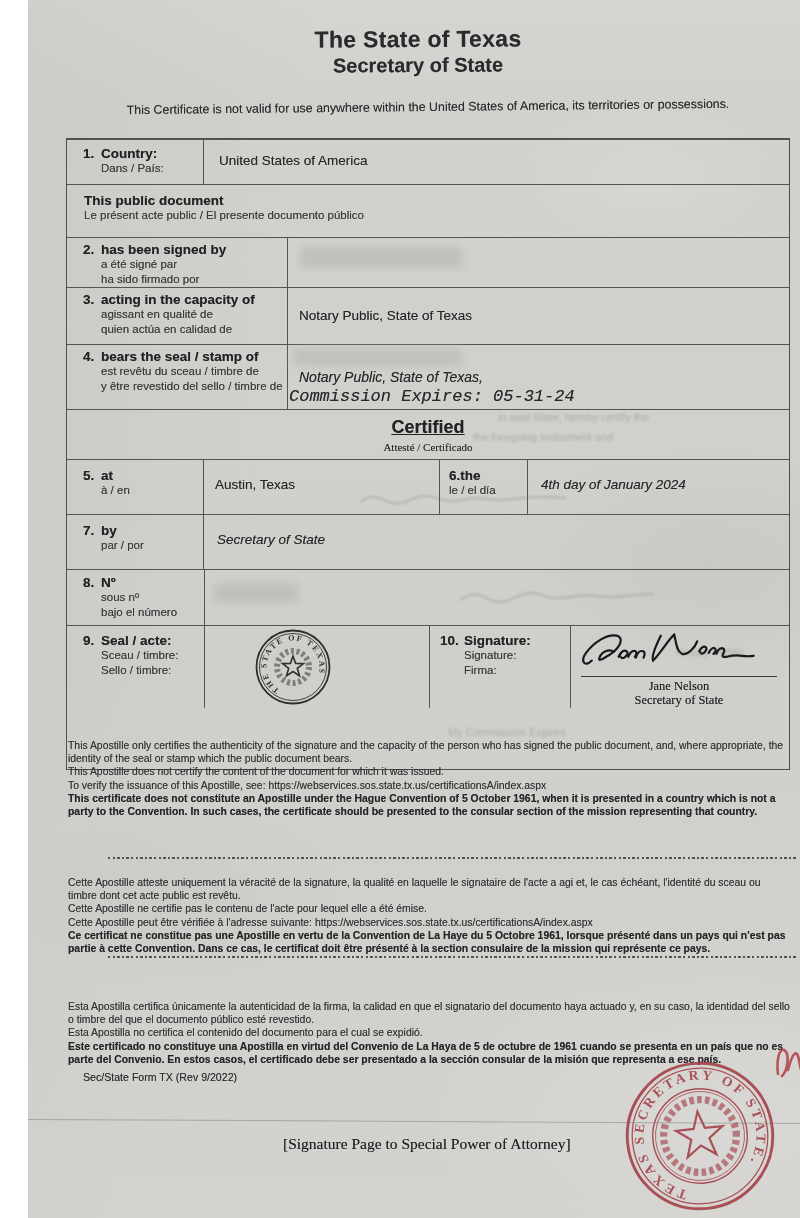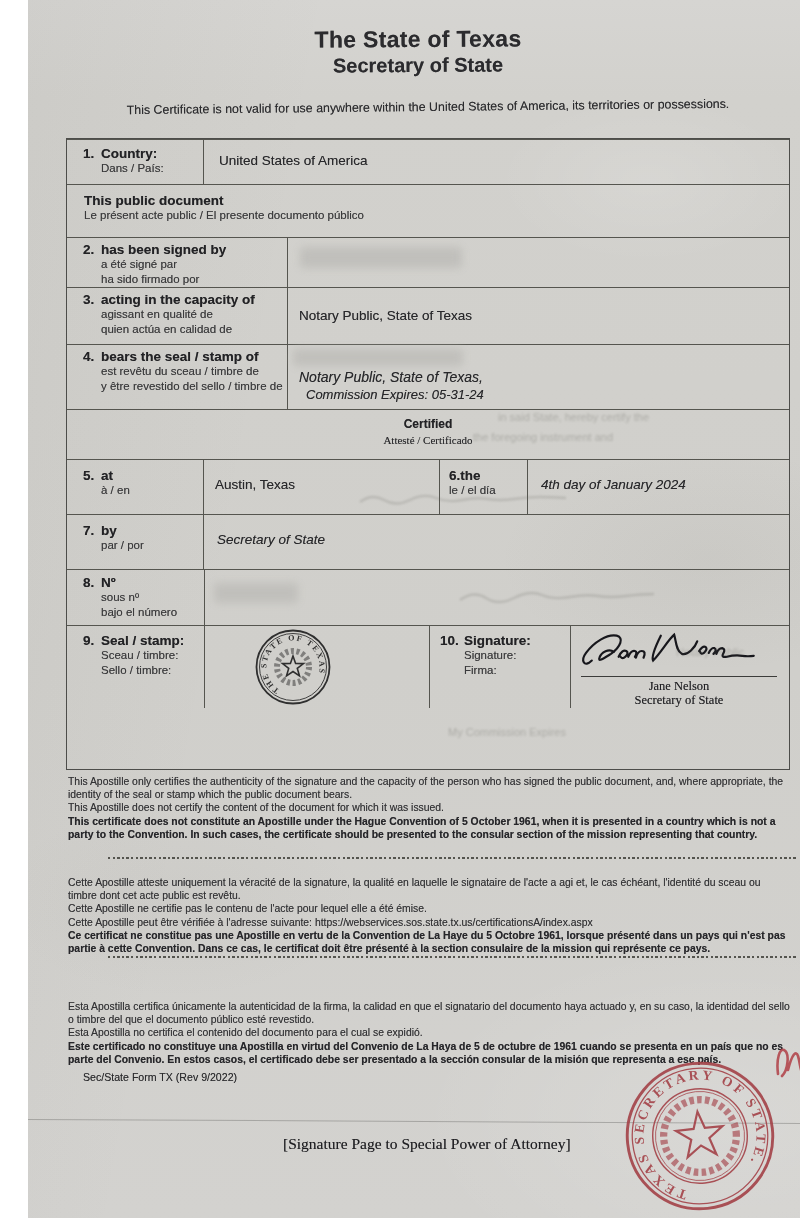--- a/index.html
+++ b/index.html
@@ -107,26 +107,26 @@
 
     <div class="trow" style="height:65px;">
       <div class="cell bR" style="width:221px;padding:4px 0 0 16px;">
         <div class="lblB scan"><span class="num">4.</span><span>bears the seal / stamp of</span></div>
         <div class="sub scan">est revêtu du sceau / timbre de</div>
         <div class="sub scan">y être revestido del sello / timbre de</div>
       </div>
       <div class="cell" style="flex:1;">
         <div class="redact" style="left:5px;top:4px;width:170px;height:17px;"></div>
         <div class="val ital scan" style="position:absolute;left:11px;top:24px;font-size:14px;">Notary Public, State of Texas,</div>
-        <div class="val ital scan" style="position:absolute;left:18px;top:42px;font-size:13px;">Commission Expires: 05-31-24</div>
+        <div class="val ital scan" style="position:absolute;left:1px;top:42px;font-size:17px;font-family:Liberation Mono, monospace;">Commission Expires: 05-31-24</div>
       </div>
     </div>
 
     <div class="trow" id="certRow" style="height:50px;">
-      <div class="lblB scan" style="font-size:12px;">Certified</div>
+      <div class="lblB scan" style="font-size:18px;text-decoration:underline;">Certified</div>
       <div id="certSub" class="scan">Attesté / Certificado</div>
     </div>
 
     <div class="trow" style="height:55px;">
       <div class="cell bR" style="width:137px;padding:8px 0 0 16px;">
         <div class="lblB scan"><span class="num">5.</span><span>at</span></div>
         <div class="sub scan">à / en</div>
       </div>
       <div class="cell bR" style="width:236px;padding:17px 0 0 11px;">
         <div class="val scan">Austin, Texas</div>
@@ -156,21 +156,21 @@
         <div class="sub scan">sous nº</div>
         <div class="sub scan">bajo el número</div>
       </div>
       <div class="cell" style="flex:1;">
         <div class="redact" style="left:9px;top:13px;width:84px;height:20px;"></div>
       </div>
     </div>
 
     <div class="trow" style="height:83px;">
       <div class="cell bR" style="width:138px;padding:7px 0 0 16px;">
-        <div class="lblB scan"><span class="num">9.</span><span>Seal / stamp:</span></div>
+        <div class="lblB scan"><span class="num">9.</span><span>Seal / acte:</span></div>
         <div class="sub scan">Sceau / timbre:</div>
         <div class="sub scan">Sello / timbre:</div>
       </div>
       <div class="cell bR" style="width:225px;">
         <svg width="80" height="80" style="position:absolute;left:48px;top:1px;" viewBox="0 0 80 80">
           <circle cx="40" cy="40" r="36.5" fill="none" stroke="#2f2f2f" stroke-width="1.8"></circle>
           <circle cx="40" cy="40" r="33.5" fill="none" stroke="#2f2f2f" stroke-width=".9"></circle>
           <circle cx="40" cy="40" r="16" fill="none" stroke="#2f2f2f" stroke-width="6" stroke-dasharray="3 2.6" opacity=".5"></circle>
           <polygon points="40,29 42.6,36.4 50.5,36.6 44.3,41.4 46.5,48.9 40,44.5 33.5,48.9 35.7,41.4 29.5,36.6 37.4,36.4" fill="none" stroke="#2f2f2f" stroke-width="1.6"></polygon>
           <defs>
@@ -201,23 +201,24 @@
   <div class="abs bleed" style="left:445px;top:431px;">the foregoing instrument and</div>
   <div class="abs bleed" style="left:648px;top:646px;font-size:11.5px;">Notary Public</div>
   <div class="abs bleed" style="left:420px;top:726px;">My Commission Expires</div>
   <svg class="abs squig" style="left:330px;top:490px;" width="240" height="20" viewBox="0 0 240 20">
     <path d="M2 12 q12 -9 24 -2 t26 0 t26 -2 t26 2 t26 -1 t26 0 t26 -2 t26 1" stroke="#5e5e57" stroke-width="2.4" fill="none"></path>
   </svg>
   <svg class="abs squig" style="left:430px;top:588px;" width="210" height="20" viewBox="0 0 210 20">
     <path d="M2 12 q14 -10 26 -2 t28 0 t28 -3 t28 2 t28 -1 t28 0 t28 -2" stroke="#5e5e57" stroke-width="2.4" fill="none"></path>
   </svg>
 
-  <div class="abs notice scan" style="top:775px;">
+  <div class="abs notice scan" style="top:739px;">
     <div>This Apostille only certifies the authenticity of the signature and the capacity of the person who has signed the public document, and, where appropriate, the identity of the seal or stamp which the public document bears.</div>
     <div>This Apostille does not certify the content of the document for which it was issued.</div>
+    <div>To verify the issuance of this Apostille, see: https://webservices.sos.state.tx.us/certificationsA/index.aspx</div>
     <div class="bold">This certificate does not constitute an Apostille under the Hague Convention of 5 October 1961, when it is presented in a country which is not a party to the Convention.  In such cases, the certificate should be presented to the consular section of the mission representing that country.</div>
   </div>
   <div class="abs dashline" style="top:857px;"></div>
 
   <div class="abs notice scan" style="top:876px;">
     <div>Cette Apostille atteste uniquement la véracité de la signature, la qualité en laquelle le signataire de l'acte a agi et, le cas échéant, l'identité du sceau ou timbre dont cet acte public est revêtu.</div>
     <div>Cette Apostille ne certifie pas le contenu de l'acte pour lequel elle a été émise.</div>
     <div>Cette Apostille peut être vérifiée à l'adresse suivante: https://webservices.sos.state.tx.us/certificationsA/index.aspx</div>
     <div class="bold">Ce certificat ne constitue pas une Apostille en vertu de la Convention de La Haye du 5 Octobre 1961, lorsque présenté dans un pays qui n'est pas partie à cette Convention. Dans ce cas, le certificat doit être présenté à la section consulaire de la mission qui représente ce pays.</div>
   </div>

